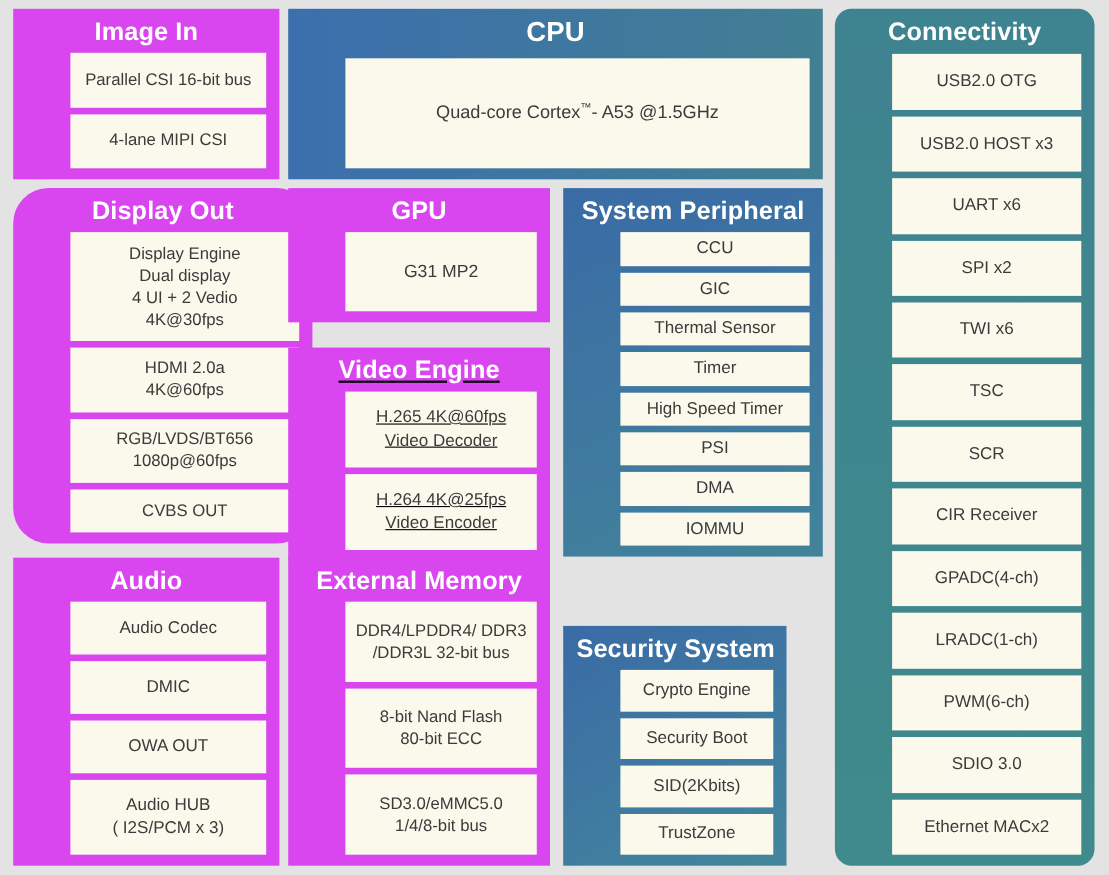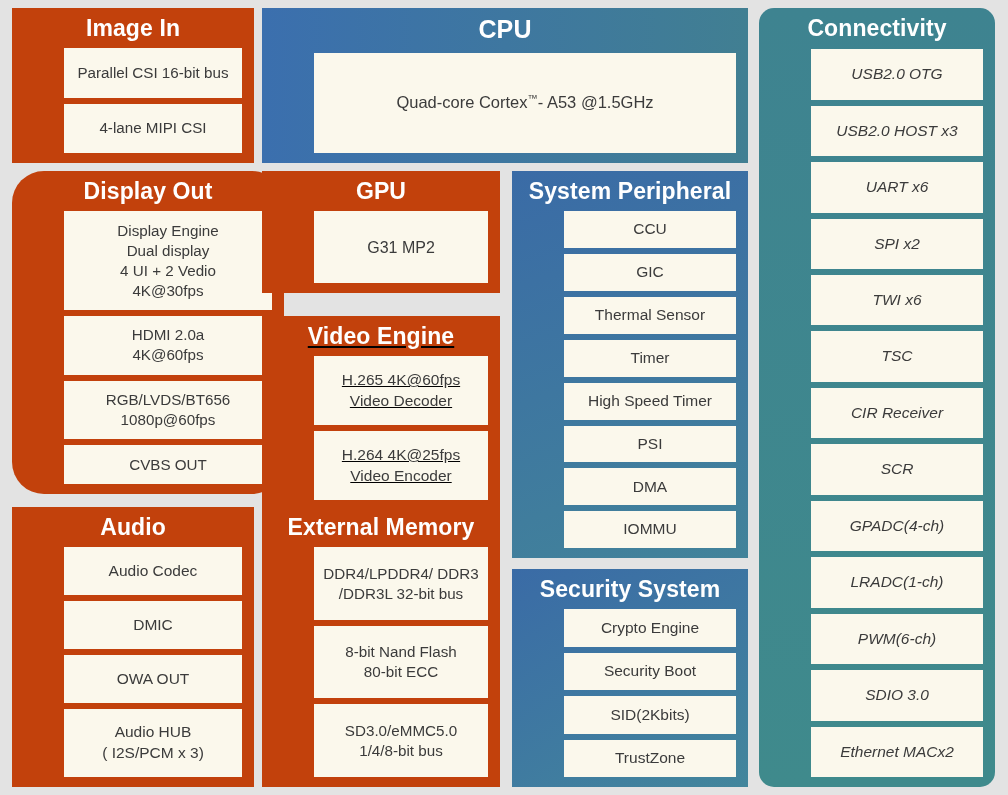--- a/index.html
+++ b/index.html
@@ -21,21 +21,21 @@
     background: #e3e3e3;
   }
 
   
   .panel {
     position: absolute;
     box-sizing: border-box;
     display: flex;
     flex-direction: column;
     padding: 7px 12px 10px 12px;
-    background: #c2410c;
+    background: #d946ef;
   }
   .panel.tealgrad   { background: linear-gradient(90deg, #3B6FAE 0%, #417F92 100%); }
   .panel.teal       { background: linear-gradient(180deg, #3E8390 0%, #3F8A8C 100%); border-radius: 15px; }
   .panel.periph     { background: linear-gradient(160deg, #3A6BA6 0%, #42839A 100%); }
   .panel.security   { background: linear-gradient(150deg, #3A6BA6 0%, #43869C 100%); }
 
   .panel-title {
     color: #ffffff;
     font-weight: bold;
     text-align: center;
@@ -72,30 +72,30 @@
   .item .line { display: block; }
 
   
   #p-image-in      { left: 12px;  top: 8px;   width: 242px; height: 155px; }
   #p-cpu           { left: 262px; top: 8px;   width: 486px; height: 155px; }
   #p-connectivity  { left: 759px; top: 8px;   width: 236px; height: 779px; }
 
   #p-display-out   { left: 12px;  top: 171px; width: 272px; height: 323px; border-radius: 32px; }
   #p-gpu           { left: 262px; top: 171px; width: 238px; height: 122px; }
   #p-video-engine  { left: 262px; top: 316px; width: 238px; height: 194px; text-decoration: underline; }
-  #p-system-periph { left: 512px; top: 171px; width: 236px; height: 387px; }
+  #p-system-periph { left: 512px; top: 171px; width: 236px; height: 335px; }
 
   #p-audio         { left: 12px;  top: 507px; width: 242px; height: 280px; }
   #p-ext-memory    { left: 262px; top: 507px; width: 238px; height: 280px; }
-  #p-security      { left: 512px; top: 569px; width: 236px; height: 218px; }
+  #p-security      { left: 512px; top: 569px; width: 203px; height: 218px; }
 
   
   #p-cpu .panel-title { font-size: 25px; margin-bottom: 9px; }
   #p-cpu .item { font-size: 16.5px; }
-  #p-connectivity .items { gap: 6px; font-style: italic; }
+  #p-connectivity .items { gap: 6px; }
   #p-connectivity .panel-title { font-size: 23px; margin-bottom: 8px; }
   #p-system-periph .items { gap: 6px; }
   #p-system-periph .item { font-size: 15.5px; }
   #p-security .items { gap: 6px; }
   #p-gpu .item { font-size: 16px; }
   #p-video-engine .panel-title { font-size: 23px; }
   #p-ext-memory .panel-title { font-size: 23px; }
   #p-ext-memory .item { font-size: 15.2px; }
   #p-display-out .item { font-size: 15.2px; }
   #p-image-in .item { font-size: 15.2px; }
@@ -142,24 +142,24 @@
         <div class="item">
           <span class="line">SPI x2</span>
         </div>
         <div class="item">
           <span class="line">TWI x6</span>
         </div>
         <div class="item">
           <span class="line">TSC</span>
         </div>
         <div class="item">
+          <span class="line">SCR</span>
+        </div>
+        <div class="item">
           <span class="line">CIR Receiver</span>
-        </div>
-        <div class="item">
-          <span class="line">SCR</span>
         </div>
         <div class="item">
           <span class="line">GPADC(4-ch)</span>
         </div>
         <div class="item">
           <span class="line">LRADC(1-ch)</span>
         </div>
         <div class="item">
           <span class="line">PWM(6-ch)</span>
         </div>

